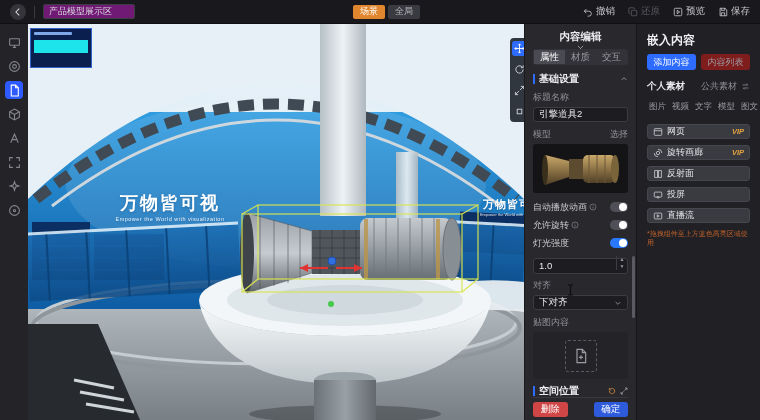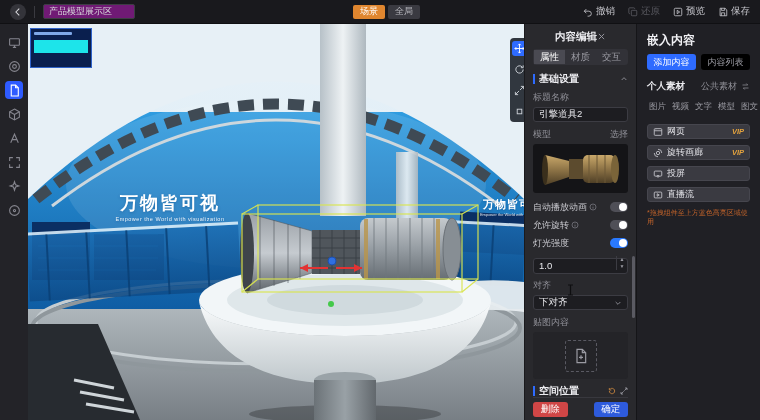--- a/index.html
+++ b/index.html
@@ -53,21 +53,21 @@
   .canvas-toolbar { position:absolute; left:482px; top:14px; width:19px; border-radius:4px;
     background:rgba(24,29,37,.88); display:flex; flex-direction:column; align-items:center;
     padding:3px 0; gap:6px; }
   .ct-btn { width:15px; height:15px; border:none; background:none; color:#cfd3d9;
     display:flex; align-items:center; justify-content:center; border-radius:3px; cursor:pointer; flex:none; }
   .ct-btn.active { background:#2e6bff; color:#fff; }
 
   
   .edit-panel { width:112px; flex:none; background:#29292d; border-left:1px solid #1a1a1d;
     display:flex; flex-direction:column; padding:6px 8px 0 8px; position:relative; overflow:hidden; }
-  .ep-header { display:flex; align-items:center; justify-content:center; height:13px; margin-bottom:6px; }
+  .ep-header { display:flex; align-items:center; justify-content:flex-start; height:13px; margin-bottom:6px;flex-direction:column; }
   .ep-title { font-size:10.5px; font-weight:bold; color:#ececf0; }
   .icon-btn { background:none; border:none; color:#9a9aa2; display:flex; align-items:center;
     justify-content:center; cursor:pointer; padding:0; }
   .ep-tabs { display:flex; background:#323238; border-radius:3px; height:17px; margin-bottom:8px; padding:1px; }
   .ep-tab { flex:1; border:none; background:none; color:#9a9aa2; font-size:9.5px;
     border-radius:0; cursor:pointer; padding:0; }
   .ep-tab.active { background:#4a4a52; color:#fff; }
   .ep-section { display:flex; align-items:center; height:12px; margin-bottom:6px; }
   .ep-section .bar { width:2px; height:10px; background:#2e6bff; margin-right:4px; }
   .ep-section .s-label { font-size:10px; font-weight:bold; color:#ececf0; flex:1; }
@@ -109,21 +109,21 @@
   .ep-scrollbar { position:absolute; right:1px; top:232px; width:3px; height:62px;
     background:#5a5a62; border-radius:2px; cursor:pointer; }
   .text-cursor { position:absolute; left:42px; top:258px; color:#0e0e10; pointer-events:none; }
 
   
   .embed-panel { width:124px; flex:none; background:#202025; border-left:1px solid #151518;
     padding:8px 10px 0 10px; display:flex; flex-direction:column; }
   .em-title { font-size:12px; font-weight:bold; color:#f0f0f4; height:14px; margin-bottom:8px; }
   .em-tabs { display:flex; gap:5px; height:16px; margin-bottom:10px; }
   .em-tab { flex:1; border:none; border-radius:3px; font-size:9px; cursor:pointer;
-    background:#000000; color:#9a9aa2; padding:0; }
+    background:#7f1d1d; color:#9a9aa2; padding:0; }
   .em-tab.active { background:#2e6bff; color:#fff; }
   .mat-row { display:flex; align-items:center; height:12px; margin-bottom:8px; }
   .mat-personal { font-size:9.5px; font-weight:bold; color:#ececf0; background:none; border:none; padding:0; cursor:pointer; }
   .mat-public { margin-left:auto; display:flex; align-items:center; gap:4px; font-size:9px;
     color:#8f8f97; background:none; border:none; padding:0; cursor:pointer; }
   .chips { display:flex; gap:2px; height:14px; margin-bottom:10px; }
   .chip { border:none; background:none; color:#9a9aa2; font-size:8.5px; padding:0 2px;
     border-radius:2px; cursor:pointer; white-space:nowrap; }
   .embed-item { height:15px; background:#3a3a41; border:1px solid #46464e; border-radius:3px;
     display:flex; align-items:center; padding:0 5px; margin-bottom:6px; cursor:pointer; }
@@ -551,20 +551,30 @@
               <circle cx="12" cy="12" r="4"></circle>
               <path d="M12 3a9 9 0 0 1 9 9M12 21a9 9 0 0 1-9-9"></path>
             </svg>
         </span>
         <span class="ei-label">旋转画廊</span>
         <span class="ei-vip">VIP</span>
       </div>
       <div class="embed-item">
         <span class="ei-icon">
           <svg width="10" height="10" viewBox="0 0 24 24" fill="none" stroke="currentColor" stroke-width="2">
+              <rect x="4" y="4" width="7" height="16"></rect>
+              <rect x="13" y="4" width="7" height="16"></rect>
+            </svg>
+        </span>
+        <span class="ei-label">反射面</span>
+        <span class="ei-vip"></span>
+      </div>
+      <div class="embed-item">
+        <span class="ei-icon">
+          <svg width="10" height="10" viewBox="0 0 24 24" fill="none" stroke="currentColor" stroke-width="2">
               <rect x="3" y="5" width="18" height="12" rx="2"></rect>
               <path d="M12 21v-6M9 18l3-3 3 3"></path>
             </svg>
         </span>
         <span class="ei-label">投屏</span>
         <span class="ei-vip"></span>
       </div>
       <div class="embed-item">
         <span class="ei-icon">
           <svg width="10" height="10" viewBox="0 0 24 24" fill="none" stroke="currentColor" stroke-width="2">

